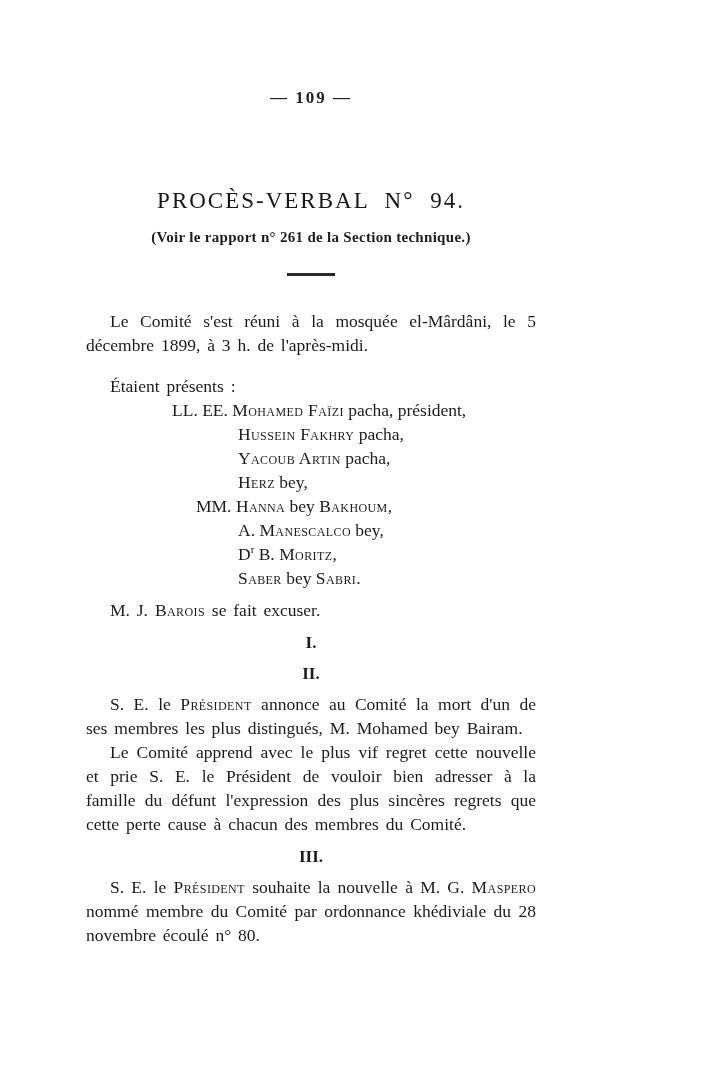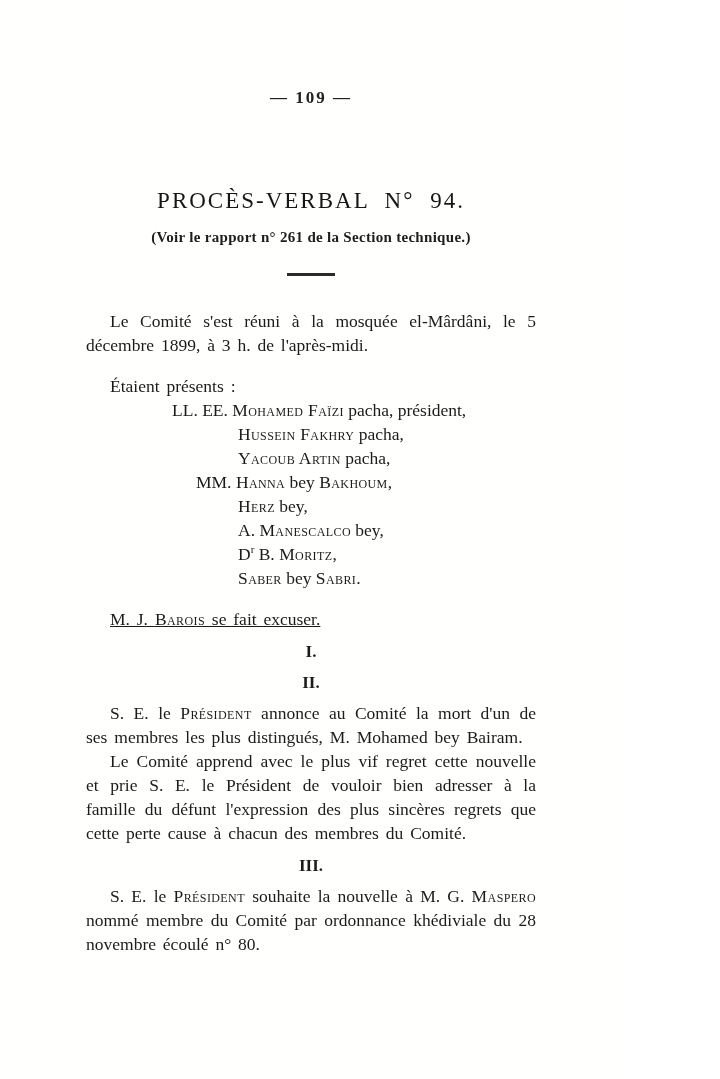--- a/index.html
+++ b/index.html
@@ -53,21 +53,21 @@
     margin: 0;
     font-size: 17.5px;
     line-height: 24px;
     text-align: justify;
     text-indent: 24px;
     word-spacing: 2.5px;
     color: #1b1b1b;
   }
   .mt-intro   { margin-top: 33px; }
   .mt-present { margin-top: 17px; }
-  .mt-small   { margin-top: 17px; text-decoration: underline; }
+  .mt-small   { margin-top: 8px; }
   .sc {
     font-variant: small-caps;
     letter-spacing: 0.4px;
   }
   .att-line {
     font-size: 17.5px;
     line-height: 24px;
     color: #1b1b1b;
   }
   .att-first { padding-left: 86px; }
@@ -100,23 +100,23 @@
     <p class="body-par mt-intro">Le Comité s'est réuni à la mosquée el-Mârdâni, le 5 décembre 1899, à 3 h. de l'après-midi.</p>
 
     <p class="body-par mt-present">Étaient présents :</p>
 
     <div class="att-line att-first"><span>LL. EE. </span><span class="sc">Mohamed Faïzi</span><span> pacha, président,</span></div>
 
     <div class="att-line att-name"><span></span><span class="sc">Hussein Fakhry</span><span> pacha,</span></div>
 
     <div class="att-line att-name"><span></span><span class="sc">Yacoub Artin</span><span> pacha,</span></div>
 
+    <div class="att-line att-name"><span></span><span class="sc">Herz</span><span> bey,</span></div>
+
     <div class="att-line att-mm"><span>MM. </span><span class="sc">Hanna</span><span> bey </span><span class="sc">Bakhoum</span><span>,</span></div>
-
-    <div class="att-line att-name"><span></span><span class="sc">Herz</span><span> bey,</span></div>
 
     <div class="att-line att-name"><span>A. </span><span class="sc">Manescalco</span><span> bey,</span></div>
 
 
     <div class="att-line att-name"><span>D</span><sup>r</sup><span> B. </span><span class="sc">Moritz</span><span>,</span></div>
 
     <div class="att-line att-name"><span></span><span class="sc">Saber</span><span> bey </span><span class="sc">Sabri</span><span>.</span></div>
 
     <p class="body-par mt-small"><span>M. J. </span><span class="sc">Barois</span><span> se fait excuser.</span></p>
 

